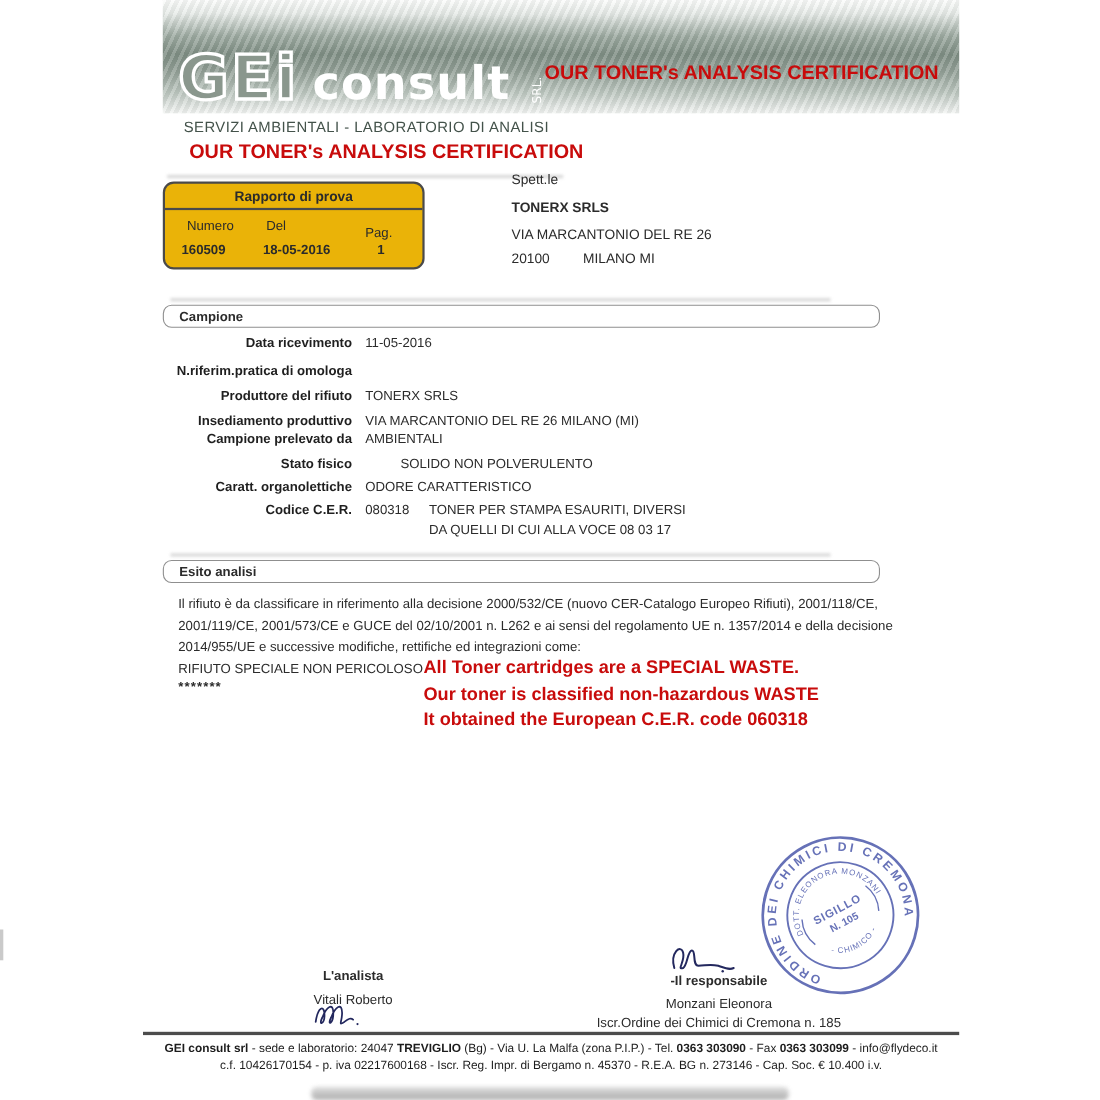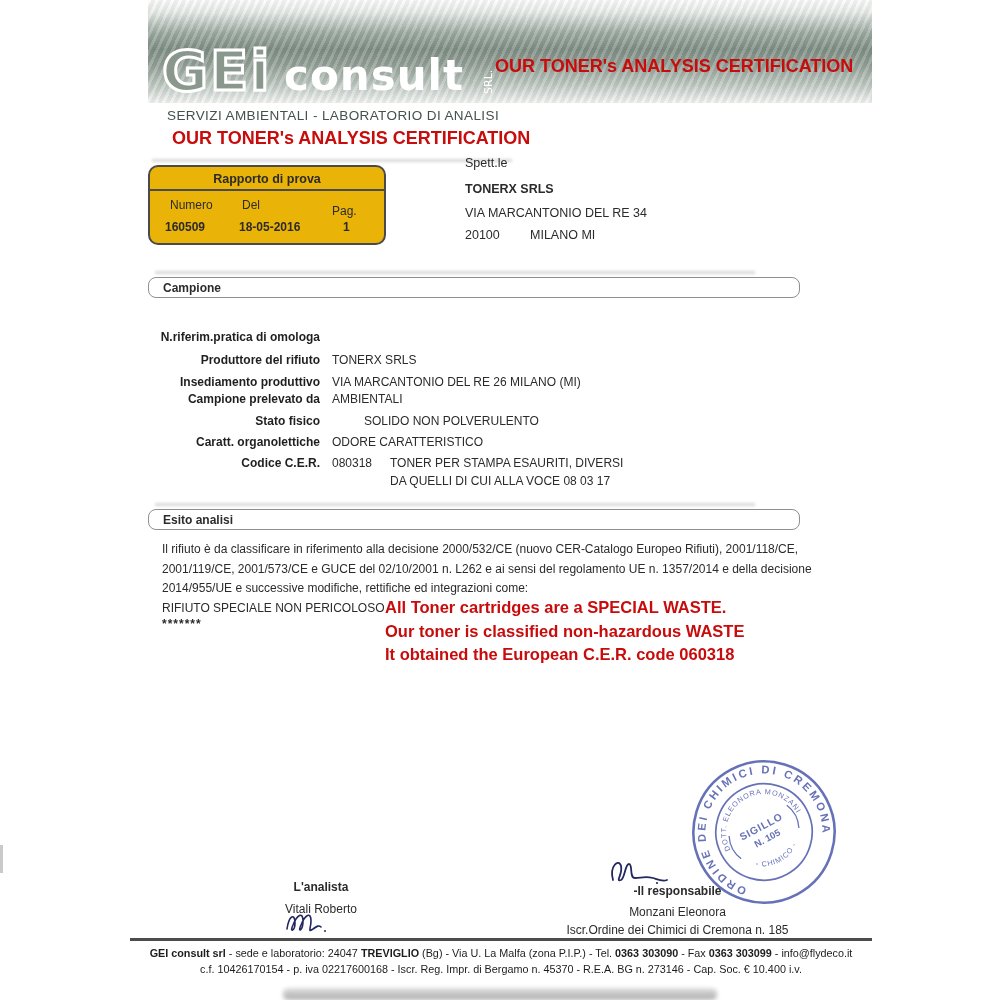--- a/index.html
+++ b/index.html
@@ -80,21 +80,21 @@
   }
   
   .seal { position:absolute; left:678px; top:746px; width:172px; height:172px;
           transform:rotate(-28deg); opacity:.82; }
   
   .sig-left { position:absolute; left:266px; top:880px; width:110px; text-align:center; }
   .sig-left .role { font-size:12px; font-weight:bold; }
   .sig-left .name { font-size:12px; margin-top:8px; }
   .squiggle-left  { position:absolute; left:283px; top:903px; }
   .squiggle-right { position:absolute; left:605px; top:856px; }
-  .sig-right { position:absolute; left:560px; top:884px; width:235px; text-align:center; }
+  .sig-right { position:absolute; left:536px; top:884px; width:235px; text-align:center; }
   .sig-right .role { font-size:12px; font-weight:bold; }
   .sig-right .name { font-size:12px; margin-top:7px; }
   .sig-right .reg  { font-size:12px; margin-top:4px; white-space:nowrap; }
   
   .footer-divider { position:absolute; left:130px; top:938px; width:742px; height:2.5px; background:#4c4c4c; }
   .footer { position:absolute; left:130px; top:946px; width:742px; text-align:center;
             font-size:10.8px; color:#1c1c1c; line-height:15.5px; }
   .footer .b { font-weight:bold; }
   .bottom-shadow {
     position:absolute; left:283px; top:988px; width:434px; height:12px;
@@ -129,27 +129,31 @@
     <span class="rb-l2">Del</span>
     <span class="rb-l3">Pag.</span>
     <span class="rb-v rb-v1">160509</span>
     <span class="rb-v rb-v2">18-05-2016</span>
     <span class="rb-v rb-v3">1</span>
   </div>
 
   <div class="recipient">
     <span class="rc-salut">Spett.le</span>
     <span class="rc-name">TONERX SRLS</span>
-    <span class="rc-addr">VIA MARCANTONIO DEL RE 34</span>
+    <span class="rc-addr">VIA MARCANTONIO DEL RE 26</span>
     <span class="rc-cap">20100</span>
     <span class="rc-city">MILANO MI</span>
   </div>
 
   <div class="pill pill-campione">Campione</div>
 
+  <div class="frow" style="top:304px;">
+    <span class="flabel">Data ricevimento</span>
+    <span class="fvalue">11-05-2016</span>
+  </div>
   <div class="frow" style="top:330px;">
     <span class="flabel">N.riferim.pratica di omologa</span>
     <span class="fvalue"></span>
   </div>
   <div class="frow" style="top:353px;">
     <span class="flabel">Produttore del rifiuto</span>
     <span class="fvalue">TONERX SRLS</span>
   </div>
   <div class="frow" style="top:375px;">
     <span class="flabel">Insediamento produttivo</span>

